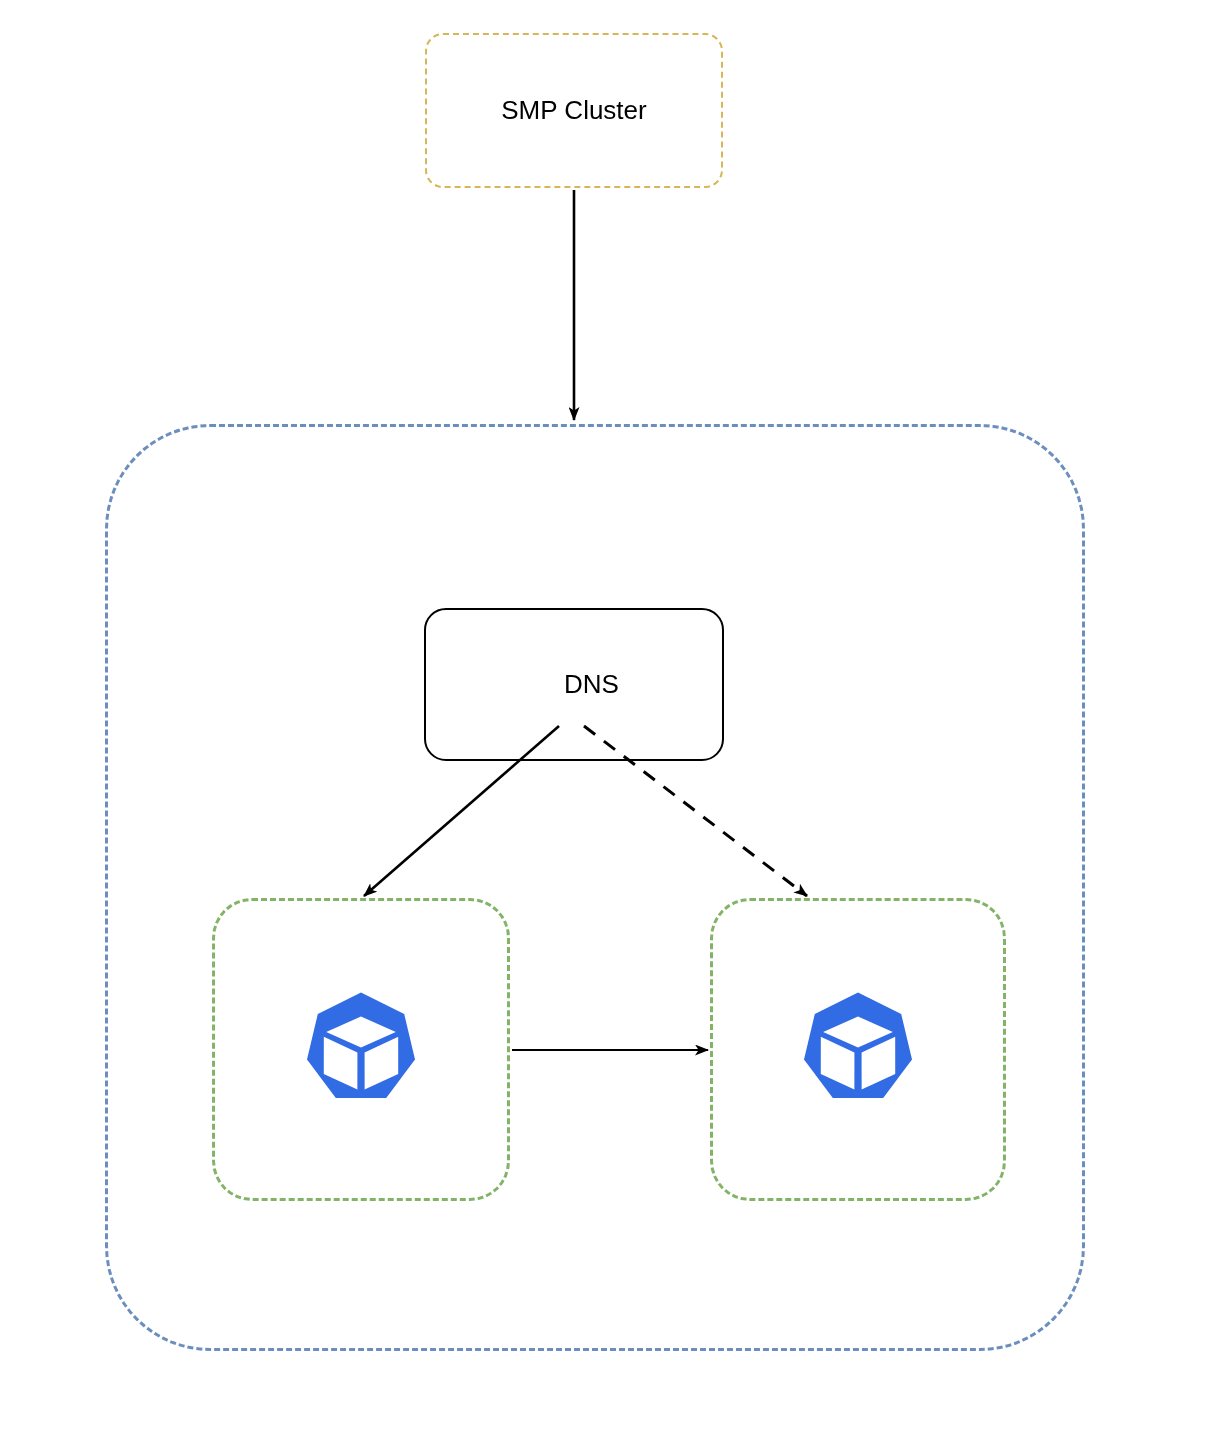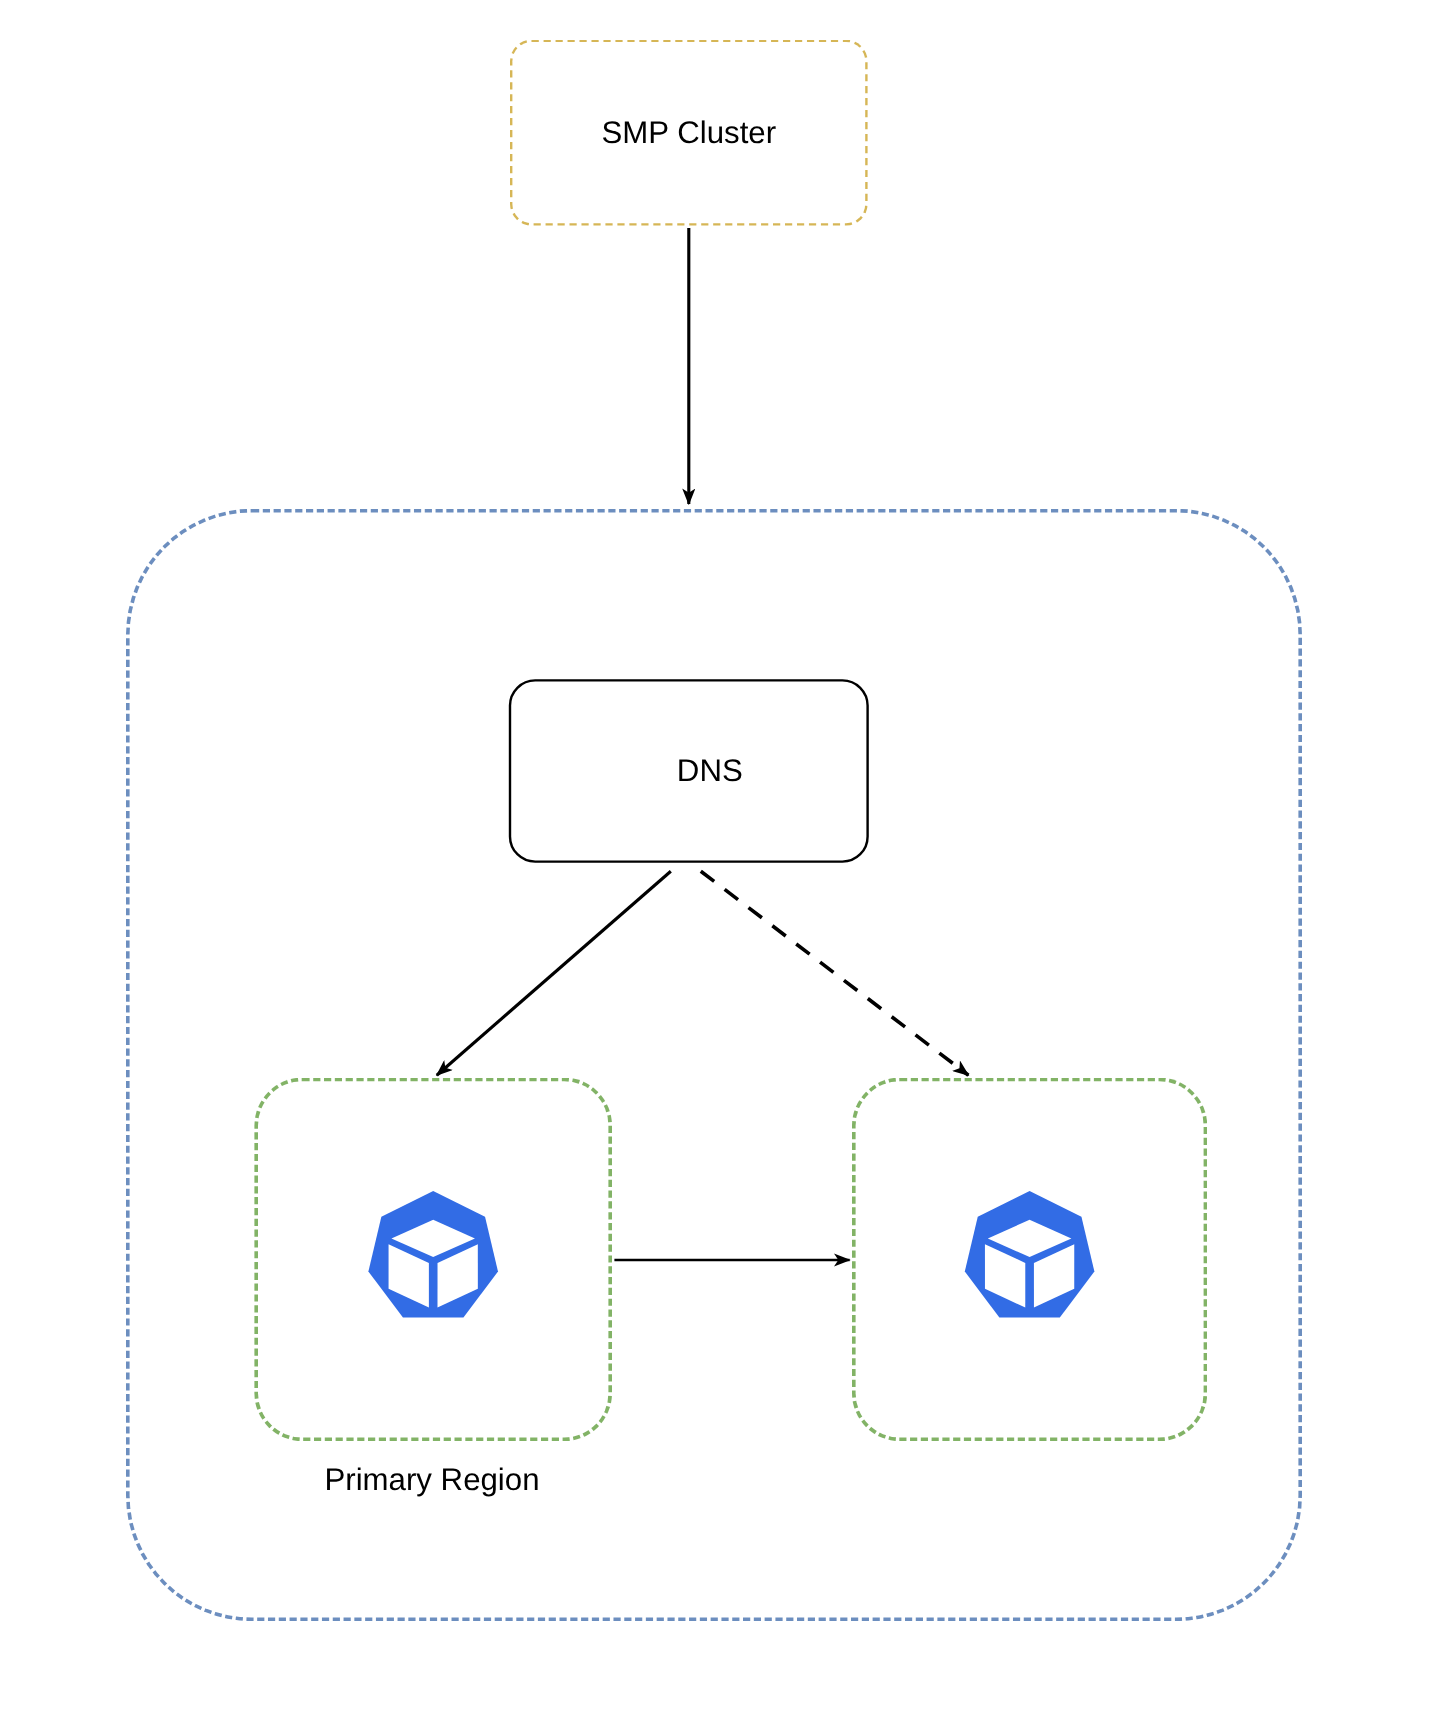--- a/index.html
+++ b/index.html
@@ -47,21 +47,21 @@
     top: 424px;
     width: 980px;
     height: 927px;
     border: 3px dashed #6c8ebf;
     border-radius: 105px;
     background: transparent;
   }
   
   #dns-node {
     left: 424px;
-    top: 566px;
+    top: 608px;
     width: 300px;
     height: 153px;
     border: 2.5px solid #000000;
     border-radius: 22px;
     background: #ffffff;
     padding-left: 35px;
   }
   
   .region-box {
     position: absolute;
@@ -139,21 +139,20 @@
   <div class="k8s-logo" id="primary-k8s-logo">
     <svg viewBox="0 0 100 100" width="120" height="120" aria-hidden="true">
       <polygon points="50,2 86,20 95,58 71,90 29,90 5,58 14,20" fill="#326ce5"></polygon>
       <g fill="#ffffff">
         <polygon points="50,22 79,35 50,48 21,35"></polygon>
         <polygon points="19,39 47,52 47,83 19,70"></polygon>
         <polygon points="53,52 81,39 81,70 53,83"></polygon>
       </g>
     </svg>
   </div>
-  <div class="region-label" id="primary-region-label">Primary Region</div>
 
   <div class="region-box" id="secondary-region-box"></div>
   <div class="k8s-logo" id="secondary-k8s-logo">
     <svg viewBox="0 0 100 100" width="120" height="120" aria-hidden="true">
       <polygon points="50,2 86,20 95,58 71,90 29,90 5,58 14,20" fill="#326ce5"></polygon>
       <g fill="#ffffff">
         <polygon points="50,22 79,35 50,48 21,35"></polygon>
         <polygon points="19,39 47,52 47,83 19,70"></polygon>
         <polygon points="53,52 81,39 81,70 53,83"></polygon>
       </g>

